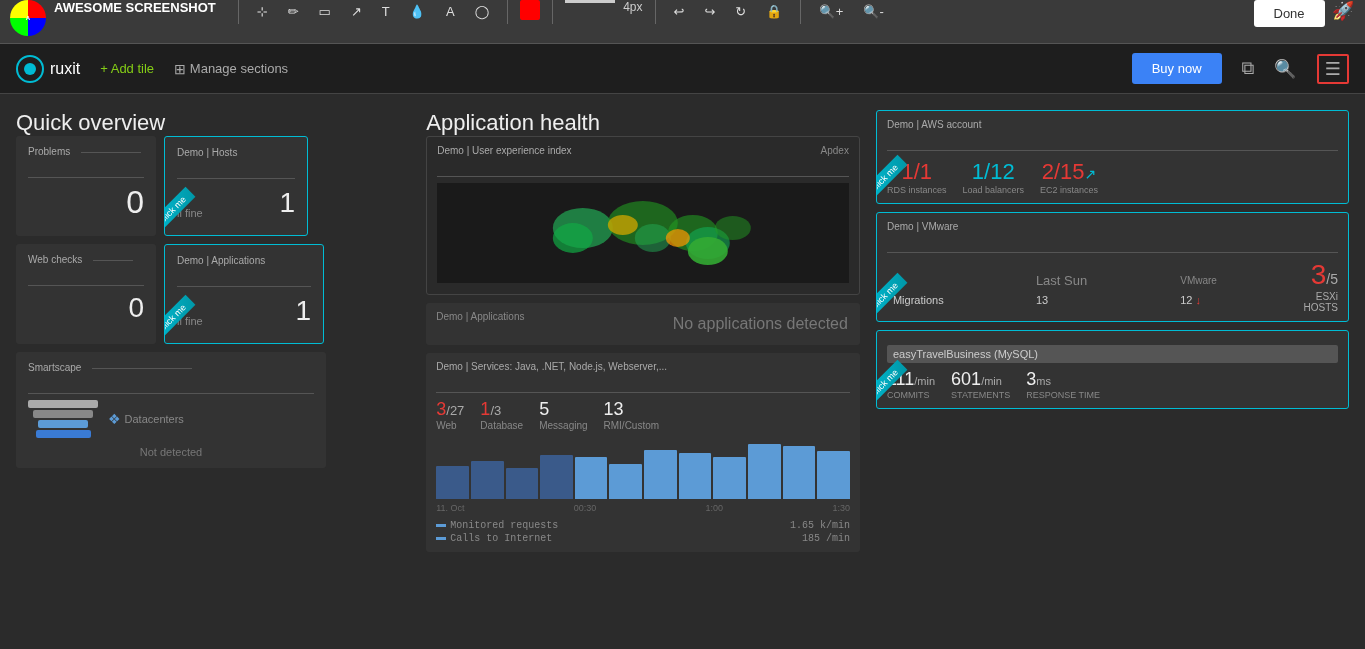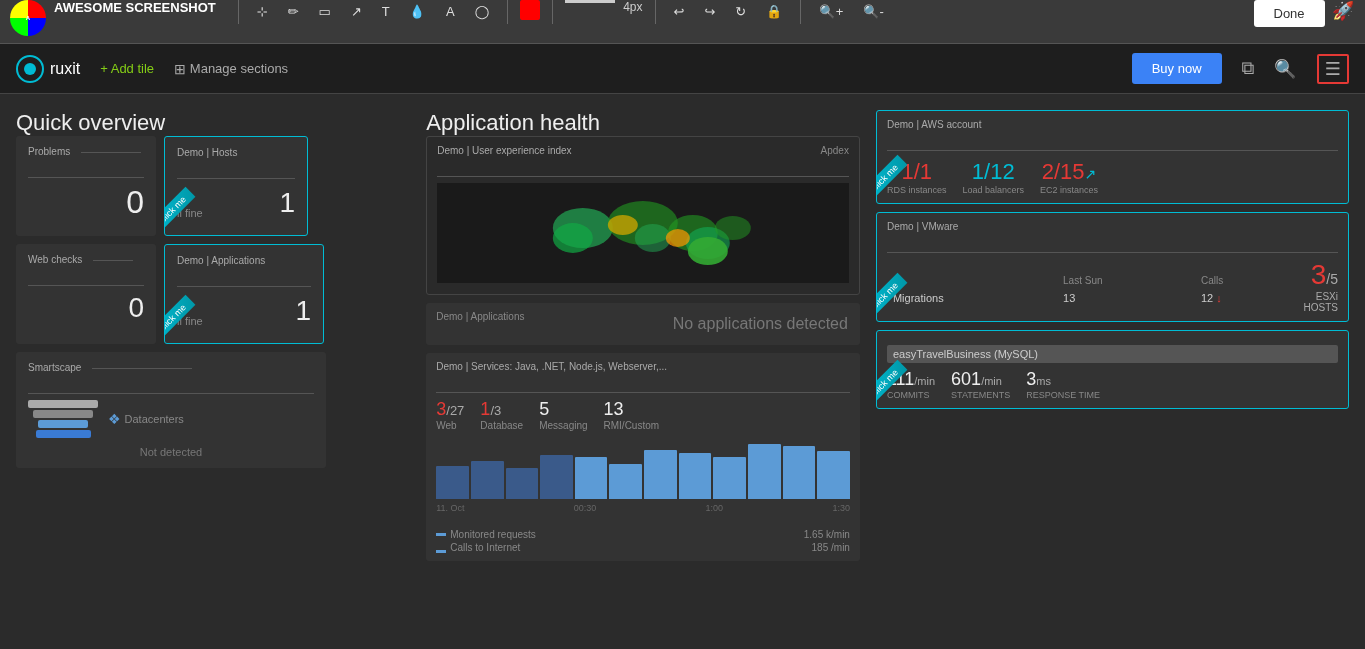--- a/index.html
+++ b/index.html
@@ -177,21 +177,21 @@
       border-radius: 1px 1px 0 0;
     }
     .bar-chart-labels {
       display: flex;
       justify-content: space-between;
       color: #666; font-size: 9px;
       margin-bottom: 4px;
     }
     .chart-footer {
       display: flex; justify-content: space-between;
-      color: #888; font-size: 10px; margin-top: 16px;
+      color: #888; font-size: 10px; margin-top: 7px; font-family: Liberation Mono, monospace;
     }
 
     
     .section-cloud { flex: 1.2; }
 
     
     .card-aws {
       background: #333; border: 1px solid #00bcd4;
       border-radius: 3px; padding: 8px 10px;
       position: relative; overflow: hidden;
@@ -451,21 +451,21 @@
         <span>00:30</span>
         <span>1:00</span>
         <span>1:30</span>
       </div>
       <div class="chart-footer">
         <div style="display:flex;flex-direction:column;gap:2px;">
           <span style="display:flex;align-items:center;gap:4px;">
             <span style="width:10px;height:3px;background:#5c9bd6;display:inline-block;"></span>
             <span>Monitored requests</span>
           </span>
-          <span style="display:flex;align-items:flex-end;gap:4px;">
+          <span style="display:flex;align-items:center;gap:4px;">
             <span style="width:10px;height:3px;background:#5c9bd6;display:inline-block;"></span>
             <span>Calls to Internet</span>
           </span>
         </div>
         <div style="display:flex;flex-direction:column;gap:2px;text-align:right;">
           <span>1.65 k/min</span>
           <span>185 /min</span>
         </div>
       </div>
     </div>
@@ -498,22 +498,22 @@
 
     <div class="card-vmware" style="margin-bottom:8px;">
       <div class="card-title">
         <span>Demo | VMware</span>
       </div>
       <div style="display:flex;justify-content:space-between;align-items:center;margin-top:4px;">
         <table class="vmware-table">
           <thead>
             <tr>
               <td></td>
-              <td style="color:#888;font-size:10px;">Last Sun</td>
-              <td style="color:#888;font-size:10px;">Calls</td>
+              <td style="color:#888;font-size:13px;">Last Sun</td>
+              <td style="color:#888;font-size:10px;">VMware</td>
             </tr>
           </thead>
           <tbody>
             <tr>
               <td>Migrations</td>
               <td>13</td>
               <td>
                 <span>12</span>
                 <span class="down-arrow">↓</span>
               </td>

